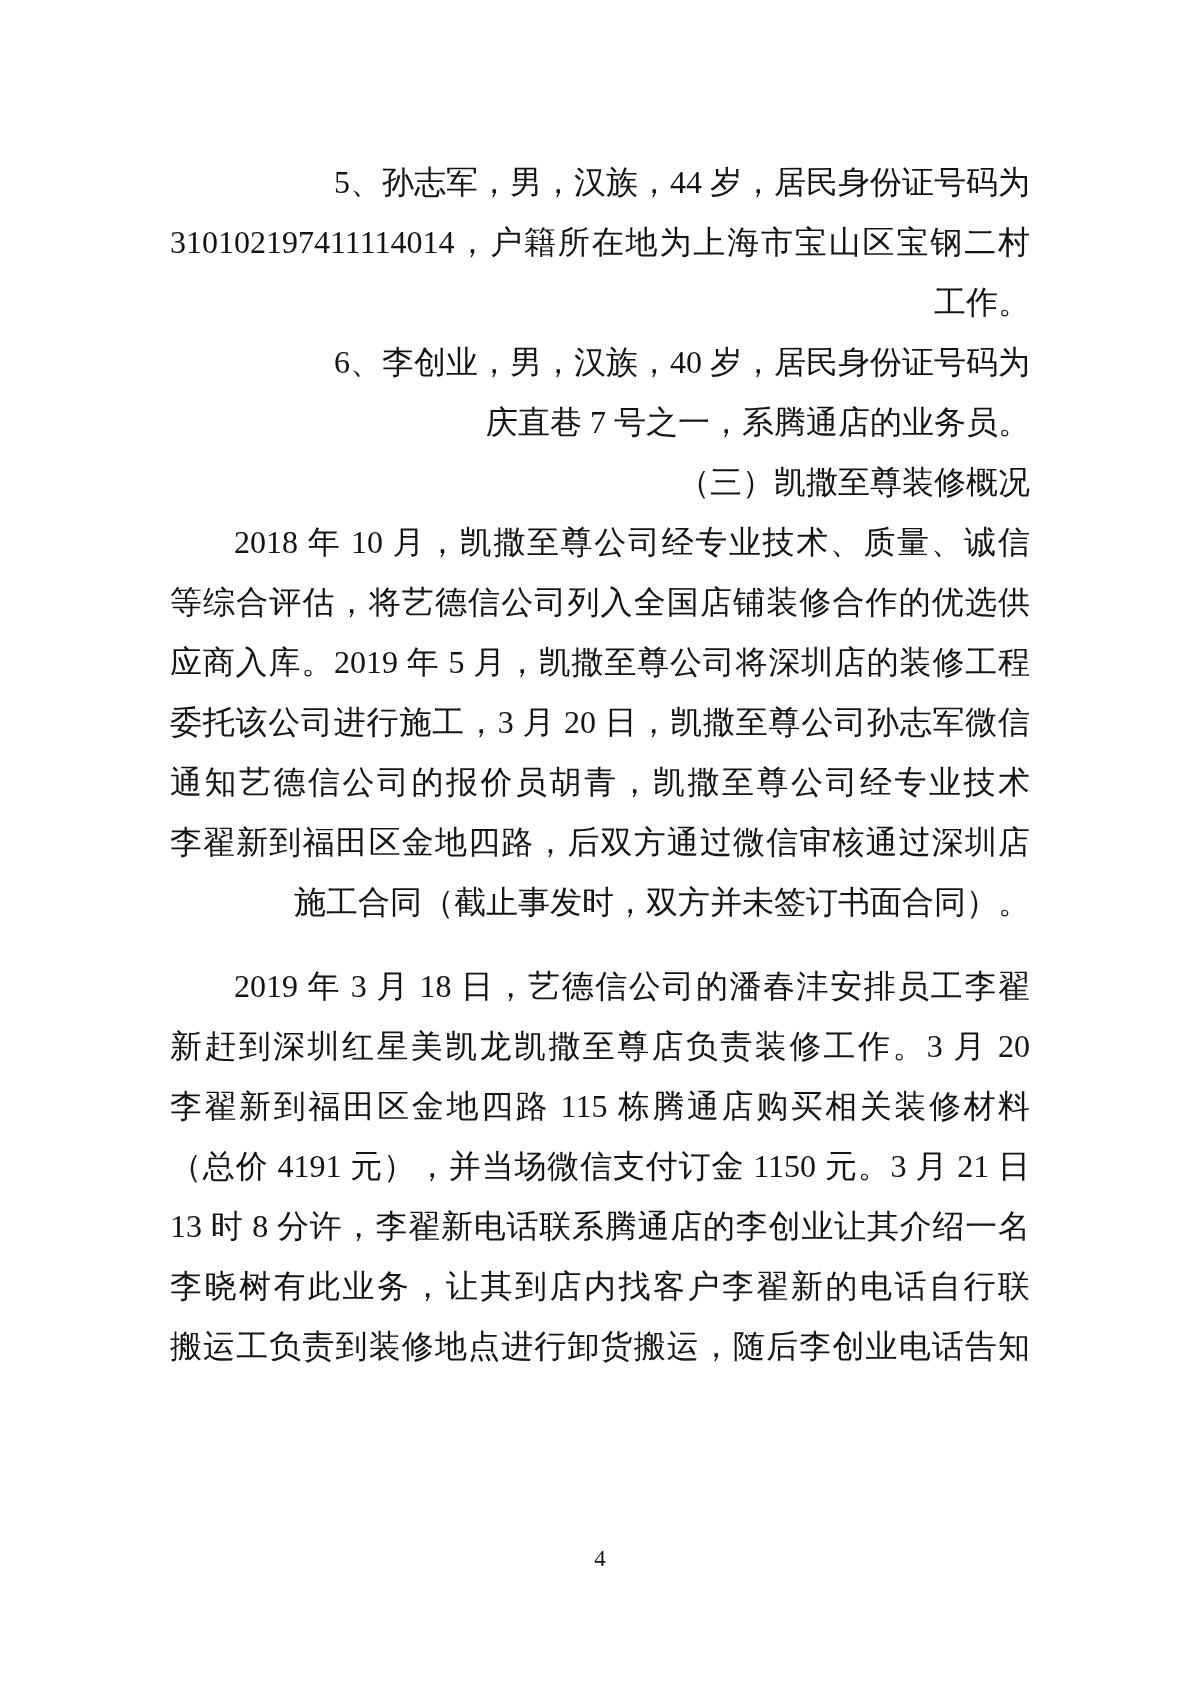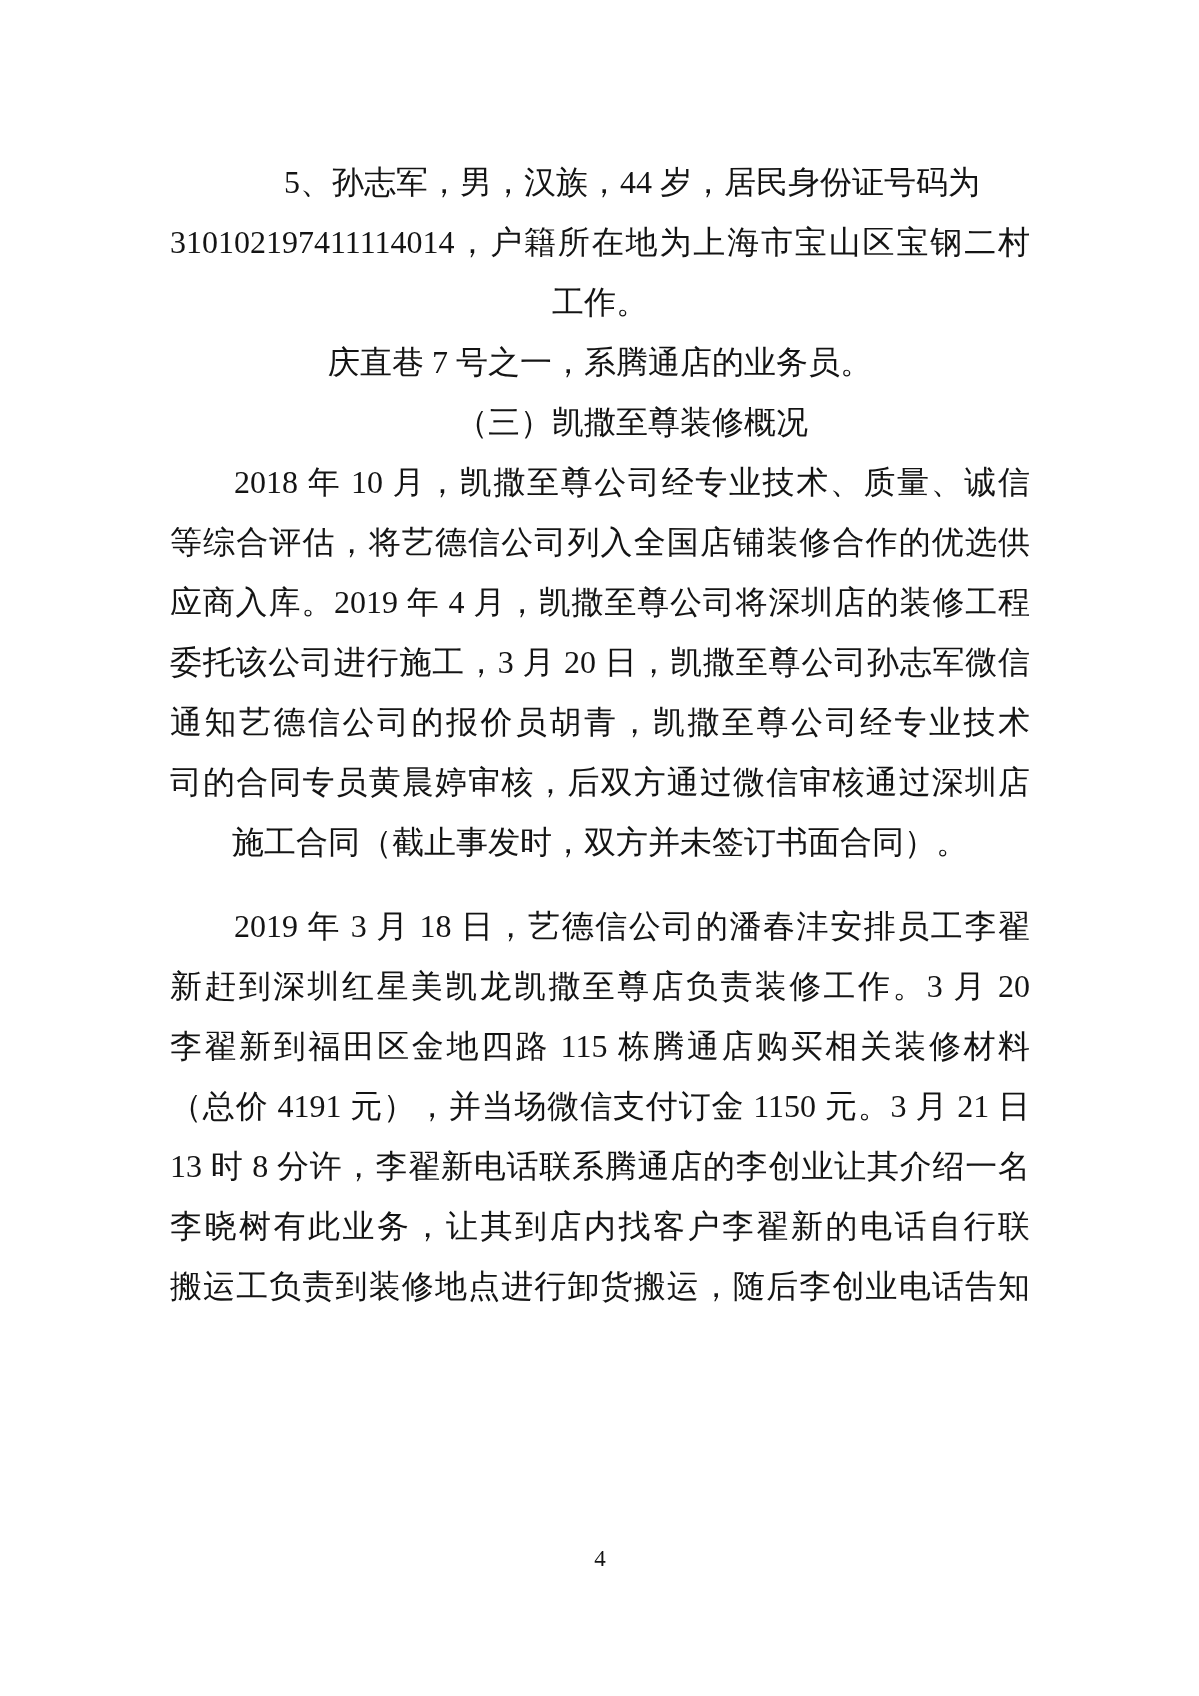--- a/index.html
+++ b/index.html
@@ -20,21 +20,21 @@
     position: absolute;
     left: 170px;
     top: 152px;
     width: 860px;
   }
   .line {
     font-size: 32px;
     line-height: 60px;
     height: 60px;
     overflow: hidden;
-    text-align: center;
+    text-align: right;
     white-space: nowrap;
   }
   .line.justify {
     white-space: normal;
     text-align: justify;
     text-align-last: justify;
   }
   .line.indent {
     padding-left: 64px;
   }
@@ -55,28 +55,29 @@
   }
 </style>
 </head>
 <body>
 
 <div class="page">
   <div class="text-block">
       <div class="line indent">5、孙志军，男，汉族，44 岁，居民身份证号码为</div>
       <div class="line justify">310102197411114014，户籍所在地为上海市宝山区宝钢二村</div>
       <div class="line">工作。</div>
+      <div class="line indent">6、李创业，男，汉族，40 岁，居民身份证号码为</div>
       <div class="line">庆直巷 7 号之一，系腾通店的业务员。</div>
       <div class="line indent bold">（三）凯撒至尊装修概况</div>
       <div class="line indent justify">2018 年 10 月，凯撒至尊公司经专业技术、质量、诚信</div>
       <div class="line justify">等综合评估，将艺德信公司列入全国店铺装修合作的优选供</div>
-      <div class="line justify">应商入库。2019 年 4 月，凯撒至尊公司将深圳店的装修工程</div>
+      <div class="line justify">应商入库。2019 年 5 月，凯撒至尊公司将深圳店的装修工程</div>
       <div class="line justify">委托该公司进行施工，3 月 20 日，凯撒至尊公司孙志军微信</div>
       <div class="line justify">通知艺德信公司的报价员胡青，凯撒至尊公司经专业技术</div>
-      <div class="line justify">司的合同专员黄晨婷审核，后双方通过微信审核通过深圳店</div>
+      <div class="line justify">李翟新到福田区金地四路，后双方通过微信审核通过深圳店</div>
       <div class="line">施工合同（截止事发时，双方并未签订书面合同）。</div>
       <div class="line indent justify gap">2019 年 3 月 18 日，艺德信公司的潘春沣安排员工李翟</div>
       <div class="line justify">新赶到深圳红星美凯龙凯撒至尊店负责装修工作。3 月 20 日，</div>
       <div class="line justify">李翟新到福田区金地四路 115 栋腾通店购买相关装修材料</div>
       <div class="line justify">（总价 4191 元），并当场微信支付订金 1150 元。3 月 21 日</div>
       <div class="line justify">13 时 8 分许，李翟新电话联系腾通店的李创业让其介绍一名</div>
       <div class="line justify">李晓树有此业务，让其到店内找客户李翟新的电话自行联</div>
       <div class="line justify">搬运工负责到装修地点进行卸货搬运，随后李创业电话告知</div>
     </div>
   <div class="page-number">4</div>

